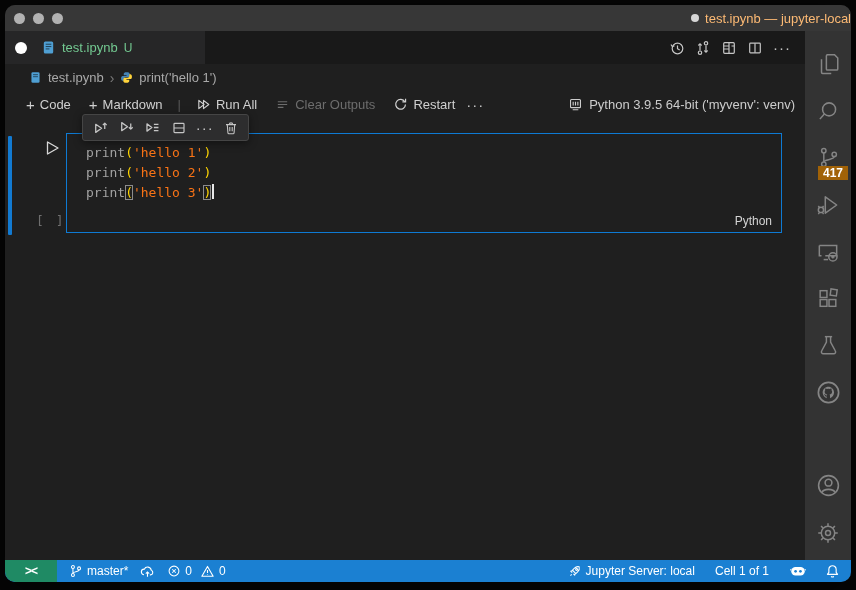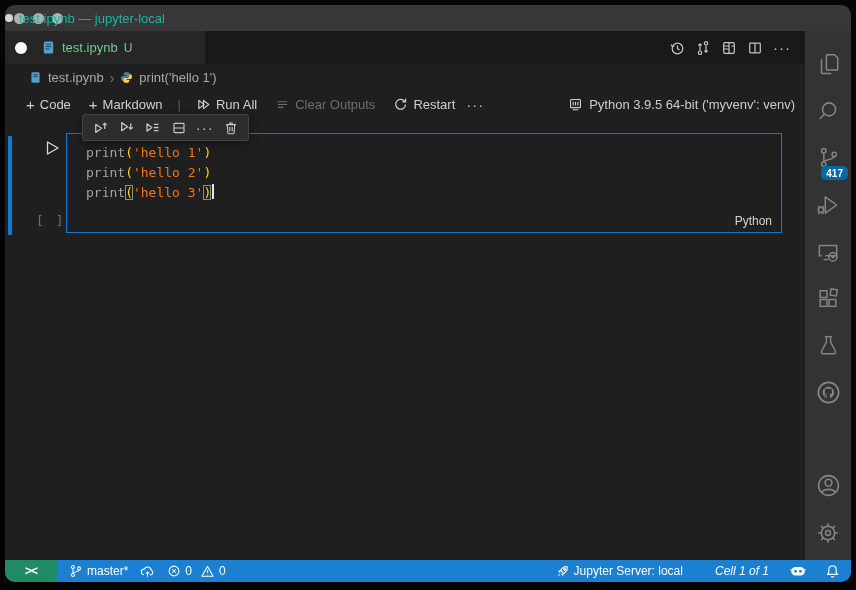--- a/index.html
+++ b/index.html
@@ -9,21 +9,21 @@
   .window { position:absolute; left:5px; top:5px; width:846px; height:577px;
     background:#1f1f1f; border-radius:10px; overflow:hidden;
     box-shadow:0 12px 40px rgba(0,0,0,.7); display:flex; flex-direction:column; }
 
   
   .titlebar { height:26px; background:#373737; display:flex; align-items:center;
     position:relative; flex:0 0 auto; }
   .traffic { display:flex; gap:8px; margin-left:9px; }
   .traffic span { width:11px; height:11px; border-radius:50%; background:#b2b2b2; display:block; }
   .title-center { position:absolute; left:0; right:0; text-align:center; font-size:13px;
-    color:#14b8a6; display:flex; justify-content:flex-start; align-items:center; gap:6px; }
+    color:#fdba74; display:flex; justify-content:flex-end; align-items:center; gap:6px; }
   .dirty-dot { width:8px; height:8px; border-radius:50%; background:#d6d6d6; display:inline-block; }
 
   .main { flex:1 1 auto; display:flex; min-height:0; }
   .editor-col { width:800px; display:flex; flex-direction:column; background:#1f1f1f; }
 
   
   .tabbar { height:33px; background:#191919; display:flex; align-items:stretch; flex:0 0 auto; }
   .tabstrip { width:200px; background:#262627; display:flex; align-items:center; }
   .white-dot { width:12px; height:12px; border-radius:50%; background:#ffffff; margin-left:10px; }
   .tab { display:flex; align-items:center; gap:6px; padding:0 14px; height:100%; cursor:pointer; }
@@ -68,22 +68,22 @@
   .cursor { display:inline-block; width:2px; height:15px; background:#e8e8e8; vertical-align:-2px; margin-left:1px; }
   .lang-label { position:absolute; right:9px; bottom:4px; font-size:12px; color:#d4d4d4; cursor:pointer; }
 
   
   .activitybar { width:46px; background:#333333; display:flex; flex-direction:column; flex:0 0 auto; }
   .ab-top { padding-top:9px; display:flex; flex-direction:column; }
   .ab-item { height:47px; display:flex; align-items:center; justify-content:center;
     color:#858585; position:relative; cursor:pointer; }
   .ab-spacer { flex:1; }
   .ab-bottom { padding-bottom:4px; display:flex; flex-direction:column; }
-  .scm-badge { position:absolute; right:3px; bottom:1px; background:#0369a1; color:#ffffff;
-    font-size:10px; font-weight:bold; border-radius:5px; padding:1.5px 5px; line-height:11px; }
+  .scm-badge { position:absolute; right:3px; bottom:1px; background:#a16207; color:#ffffff;
+    font-size:12px; font-weight:bold; border-radius:0; padding:1.5px 5px; line-height:11px; }
 
   
   .statusbar { height:22px; background:#1b80d2; display:flex; align-items:center;
     color:#ffffff; font-size:12px; flex:0 0 auto; }
   .remote-block { width:52px; height:22px; background:#1f8a64; display:flex; align-items:center;
     justify-content:center; border-bottom-left-radius:10px; font-weight:bold; letter-spacing:-1px;
     font-size:12px; cursor:pointer; }
   .sb-item { display:flex; align-items:center; gap:4px; padding:0 6px; cursor:pointer; white-space:nowrap; }
   .sb-right { margin-left:auto; display:flex; align-items:center; padding-right:5px; }
   svg.ico { display:block; }
@@ -398,21 +398,21 @@
 
       <div class="sb-right">
         <div class="sb-item">
           <svg class="ico" width="14" height="14" viewBox="0 0 16 16" fill="none" stroke="#ffffff" stroke-width="1.2">
             <path d="M12.8 3.2c.6 2-.1 4-1.8 5.7l-2 2-3.9-3.9 2-2c1.7-1.7 3.7-2.4 5.7-1.8z"></path>
             <circle cx="9.8" cy="6.2" r="1.1"></circle>
             <path d="M5.6 7.5l-2.3.8 1.5 1.5M8.5 10.4l-.8 2.3-1.5-1.5M4.2 11.8l-1.4 1.4"></path>
           </svg>
           <span>Jupyter Server: local</span>
         </div>
-        <div class="sb-item" style="margin-left:20px;font-style:italic;">
+        <div class="sb-item" style="margin-left:8px;">
           <span>Cell 1 of 1</span>
         </div>
         <div class="sb-item" style="margin-left:8px;">
           <svg class="ico" width="18" height="15" viewBox="0 0 20 16">
             <rect x="2.5" y="3" width="15" height="9.5" rx="4.7" fill="#ffffff"></rect>
             <circle cx="7.3" cy="7.8" r="1.5" fill="#1b80d2"></circle>
               <circle cx="12.7" cy="7.8" r="1.5" fill="#1b80d2"></circle>
             <path d="M1.5 6.5c.8-.6 1-.5 1-.5M18.5 6.5c-.8-.6-1-.5-1-.5" stroke="#ffffff" stroke-width="1.6"></path>
           </svg>
         </div>

